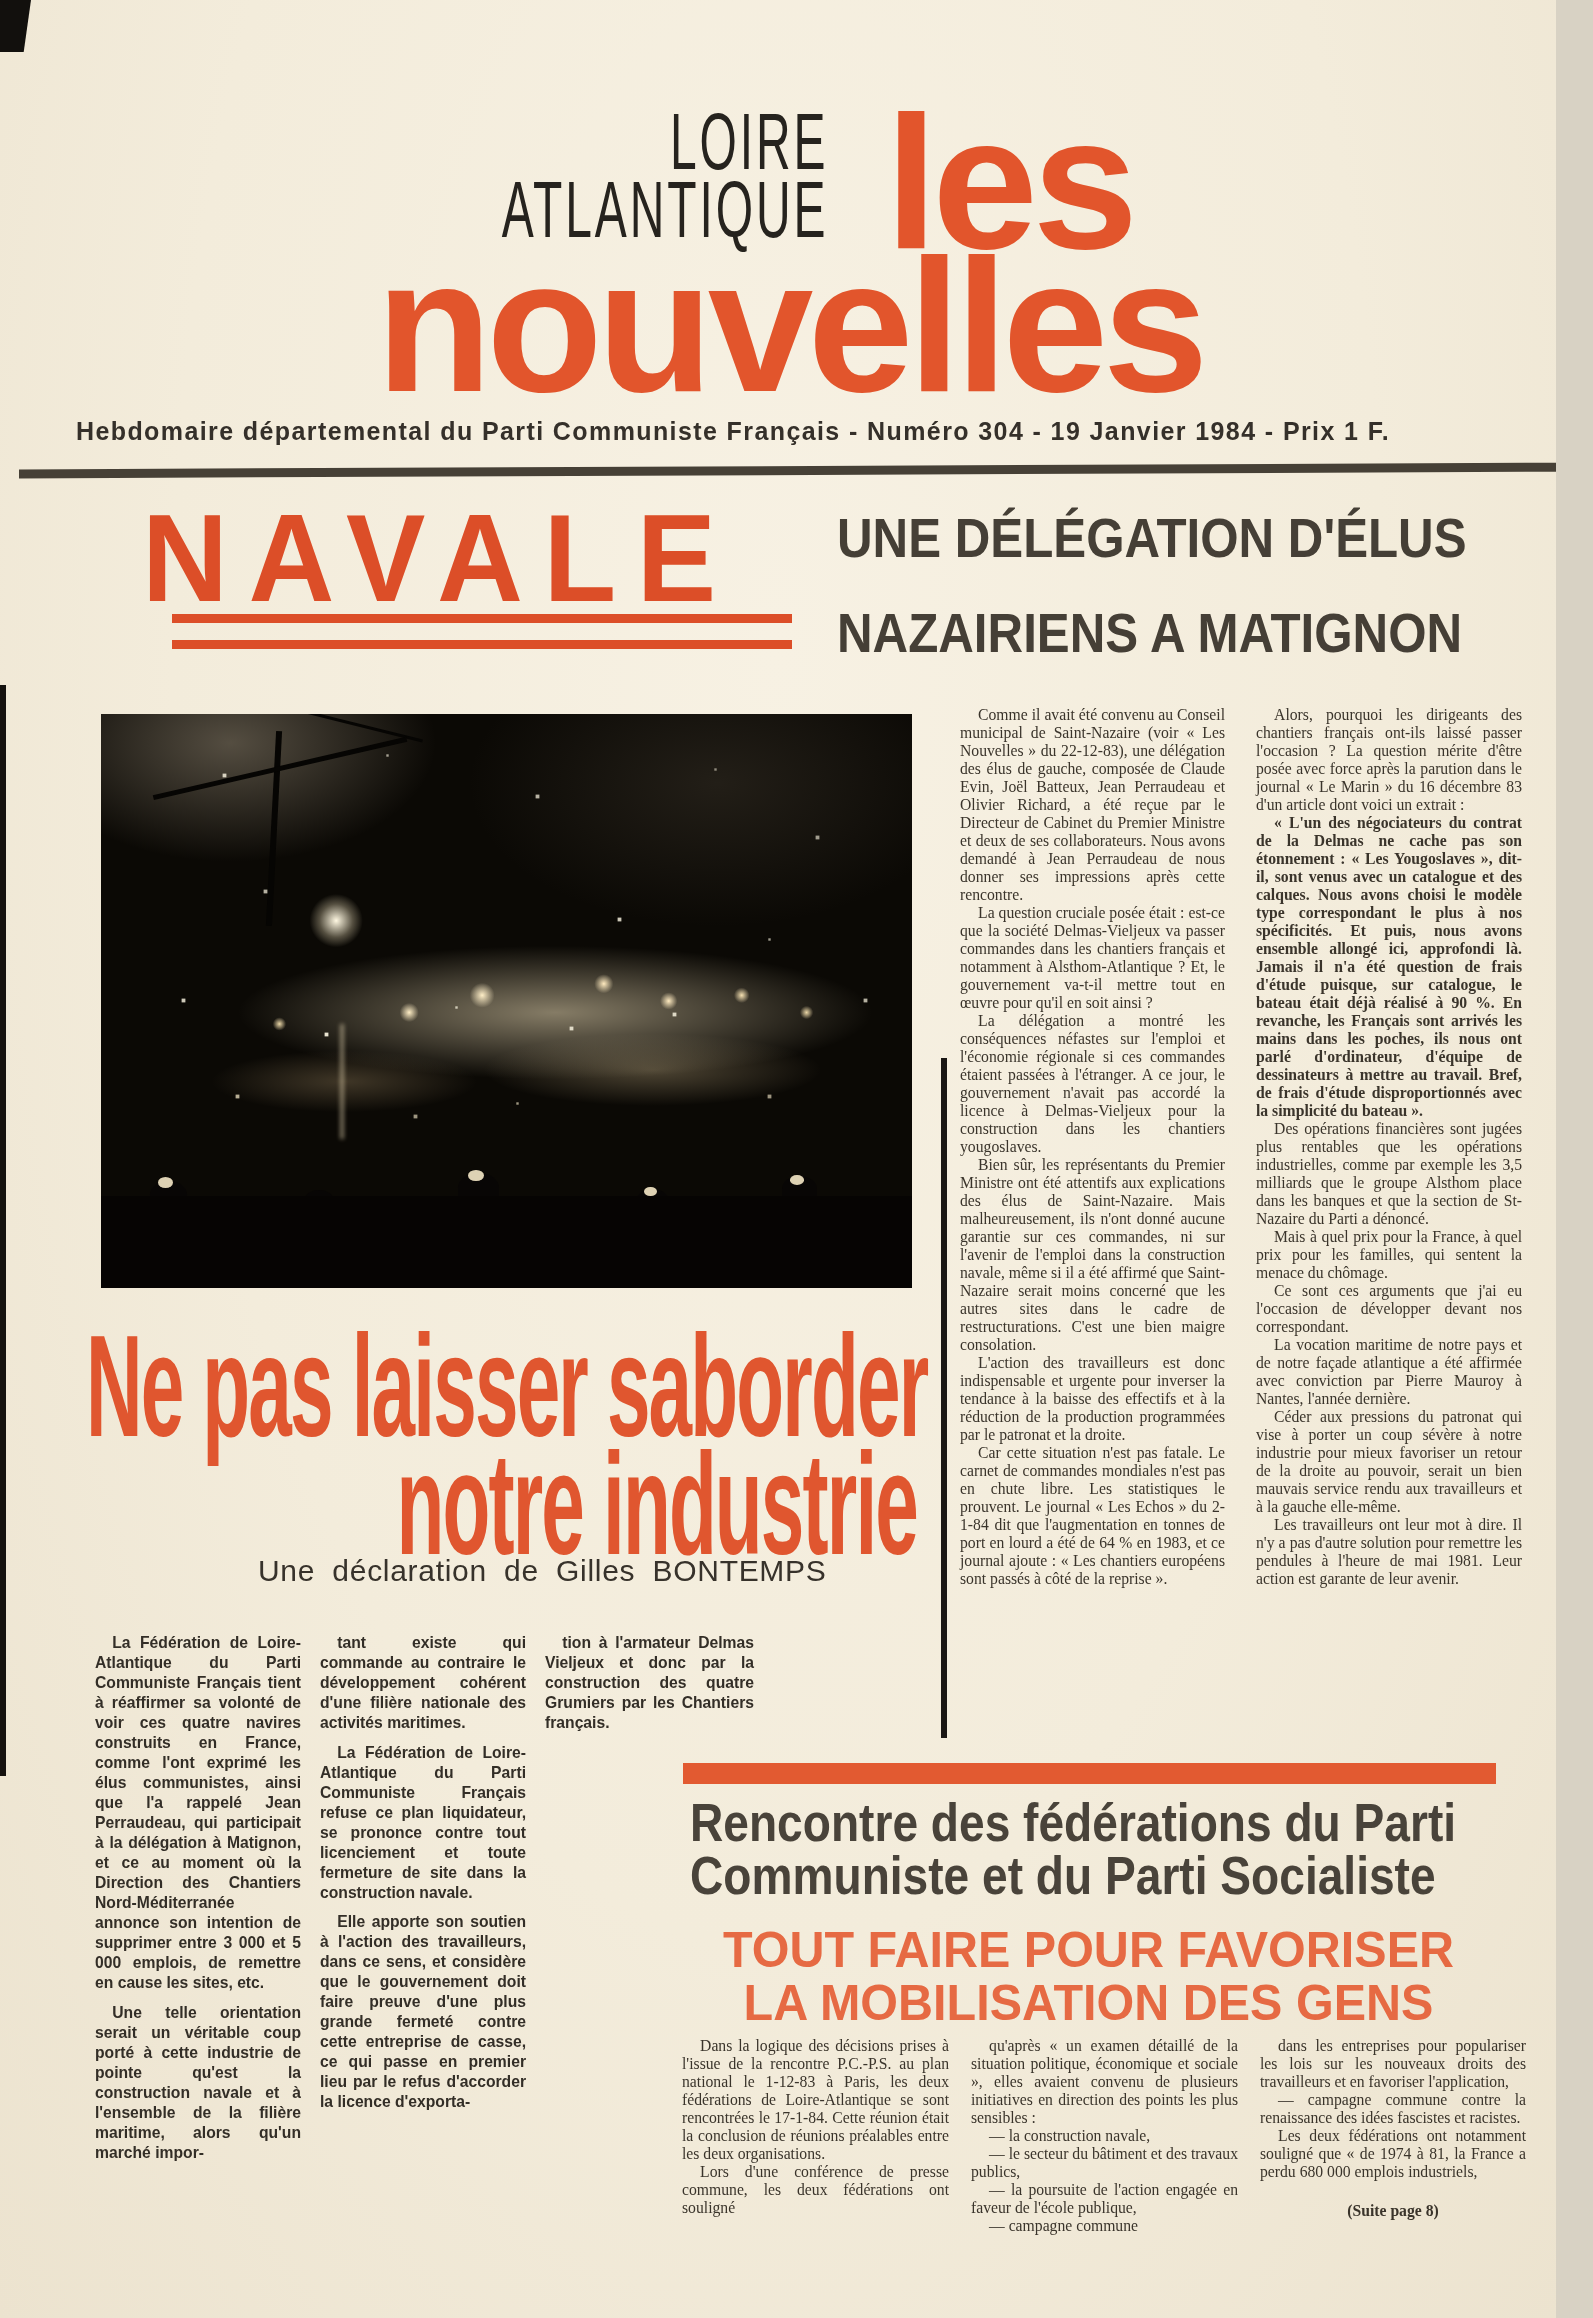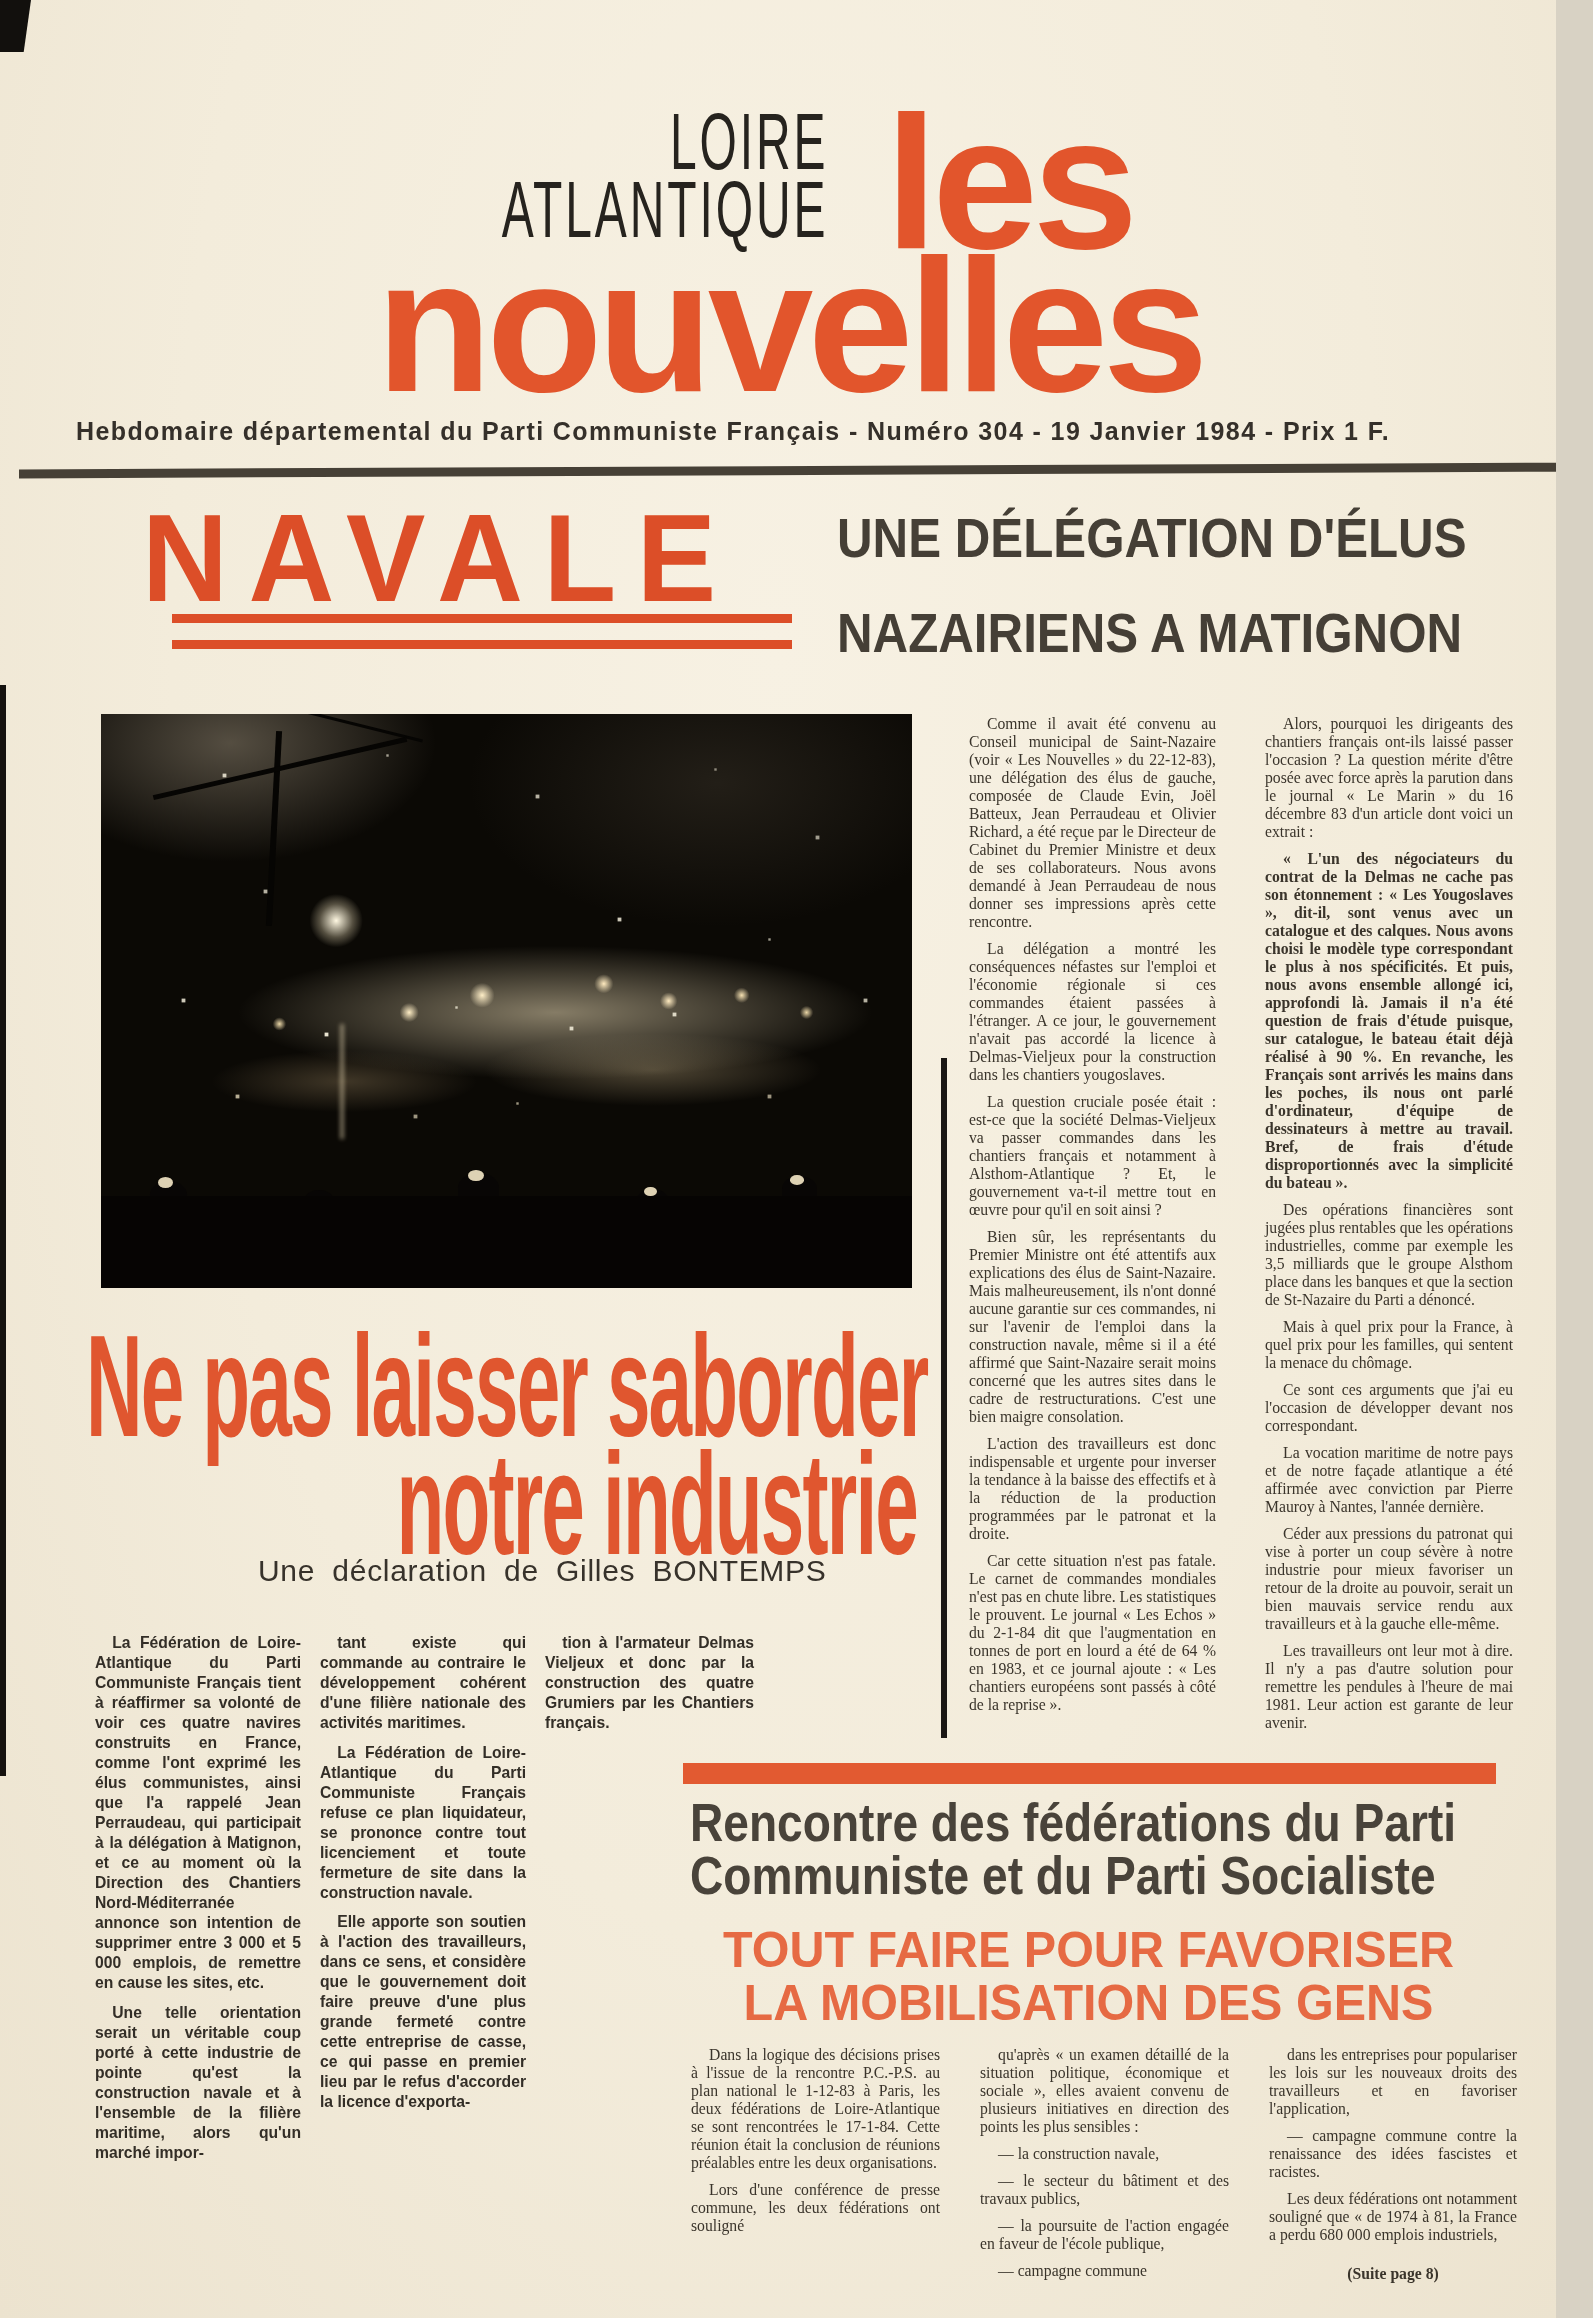--- a/index.html
+++ b/index.html
@@ -79,21 +79,21 @@
   .m4 { left:85%; bottom:18%; width:13.6px; height:9.5px; }
 
   
   .decl-line { font-size:145px; font-weight:bold; letter-spacing:-3.4px; color:#e0562f; line-height:1; white-space:nowrap; }
   .decl1 { left:86px; top:1314px; transform:scaleX(0.54); transform-origin:left; }
   .decl2 { right:639px; top:1432px; transform:scaleX(0.54); transform-origin:right; }
   .byline { left:258px; top:1554px; font-size:30px; color:#37322b; letter-spacing:0.7px; word-spacing:8.2px; }
 
   
   .serif-col { font-family:"Liberation Serif", serif; font-size:15.7px; line-height:18px; text-align:justify; color:#3a342b; }
-  .serif-col p { margin:9px; text-indent:1.15em; }
+  .serif-col p { margin:0; text-indent:1.15em; }
   .serif-col p.bp { font-weight:bold; }
   p.rp { text-align:center; text-indent:0; margin-top:20.5px; }
   .bold-col { font-weight:bold; font-size:15.7px; line-height:20px; text-align:justify; color:#332e27; }
   .bold-col p { margin:0 0 9.5px; text-indent:1.1em; }
   .mcol1 { left:960px; top:706px; width:265px; }
   .mcol2 { left:1256px; top:706px; width:266px; }
   .dcol1 { left:95px; top:1633px; width:206px; }
   .dcol2 { left:320px; top:1633px; width:206px; }
   .dcol3 { left:545px; top:1633px; width:209px; }
 
@@ -144,22 +144,22 @@
     <div class="head h5c"></div>
     <div class="crowd"></div>
     <div class="helmet m1"></div>
     <div class="helmet m2"></div>
     <div class="helmet m3"></div>
     <div class="helmet m4"></div>
   </div>
 
   <div class="abs serif-col mcol1">
       <p>Comme il avait été convenu au Conseil municipal de Saint-Nazaire (voir « Les Nouvelles » du 22-12-83), une délégation des élus de gauche, composée de Claude Evin, Joël Batteux, Jean Perraudeau et Olivier Richard, a été reçue par le Directeur de Cabinet du Premier Ministre et deux de ses collaborateurs. Nous avons demandé à Jean Perraudeau de nous donner ses impressions après cette rencontre.</p>
+      <p>La question cruciale posée était : est-ce que la société Delmas-Vieljeux va passer commandes dans les chantiers français et notamment à Alsthom-Atlantique ? Et, le gouvernement va-t-il mettre tout en œuvre pour qu'il en soit ainsi ?</p>
       <p>La délégation a montré les conséquences néfastes sur l'emploi et l'économie régionale si ces commandes étaient passées à l'étranger. A ce jour, le gouvernement n'avait pas accordé la licence à Delmas-Vieljeux pour la construction dans les chantiers yougoslaves.</p>
-      <p>La question cruciale posée était : est-ce que la société Delmas-Vieljeux va passer commandes dans les chantiers français et notamment à Alsthom-Atlantique ? Et, le gouvernement va-t-il mettre tout en œuvre pour qu'il en soit ainsi ?</p>
       <p>Bien sûr, les représentants du Premier Ministre ont été attentifs aux explications des élus de Saint-Nazaire. Mais malheureusement, ils n'ont donné aucune garantie sur ces commandes, ni sur l'avenir de l'emploi dans la construction navale, même si il a été affirmé que Saint-Nazaire serait moins concerné que les autres sites dans le cadre de restructurations. C'est une bien maigre consolation.</p>
       <p>L'action des travailleurs est donc indispensable et urgente pour inverser la tendance à la baisse des effectifs et à la réduction de la production programmées par le patronat et la droite.</p>
       <p>Car cette situation n'est pas fatale. Le carnet de commandes mondiales n'est pas en chute libre. Les statistiques le prouvent. Le journal « Les Echos » du 2-1-84 dit que l'augmentation en tonnes de port en lourd a été de 64 % en 1983, et ce journal ajoute : « Les chantiers européens sont passés à côté de la reprise ».</p>
     </div>
   <div class="abs serif-col mcol2">
       <p>Alors, pourquoi les dirigeants des chantiers français ont-ils laissé passer l'occasion ? La question mérite d'être posée avec force après la parution dans le journal « Le Marin » du 16 décembre 83 d'un article dont voici un extrait :</p>
       <p class="bp">« L'un des négociateurs du contrat de la Delmas ne cache pas son étonnement : « Les Yougoslaves », dit-il, sont venus avec un catalogue et des calques. Nous avons choisi le modèle type correspondant le plus à nos spécificités. Et puis, nous avons ensemble allongé ici, approfondi là. Jamais il n'a été question de frais d'étude puisque, sur catalogue, le bateau était déjà réalisé à 90 %. En revanche, les Français sont arrivés les mains dans les poches, ils nous ont parlé d'ordinateur, d'équipe de dessinateurs à mettre au travail. Bref, de frais d'étude disproportionnés avec la simplicité du bateau ».</p>
       <p>Des opérations financières sont jugées plus rentables que les opérations industrielles, comme par exemple les 3,5 milliards que le groupe Alsthom place dans les banques et que la section de St-Nazaire du Parti a dénoncé.</p>
       <p>Mais à quel prix pour la France, à quel prix pour les familles, qui sentent la menace du chômage.</p>
       <p>Ce sont ces arguments que j'ai eu l'occasion de développer devant nos correspondant.</p>

